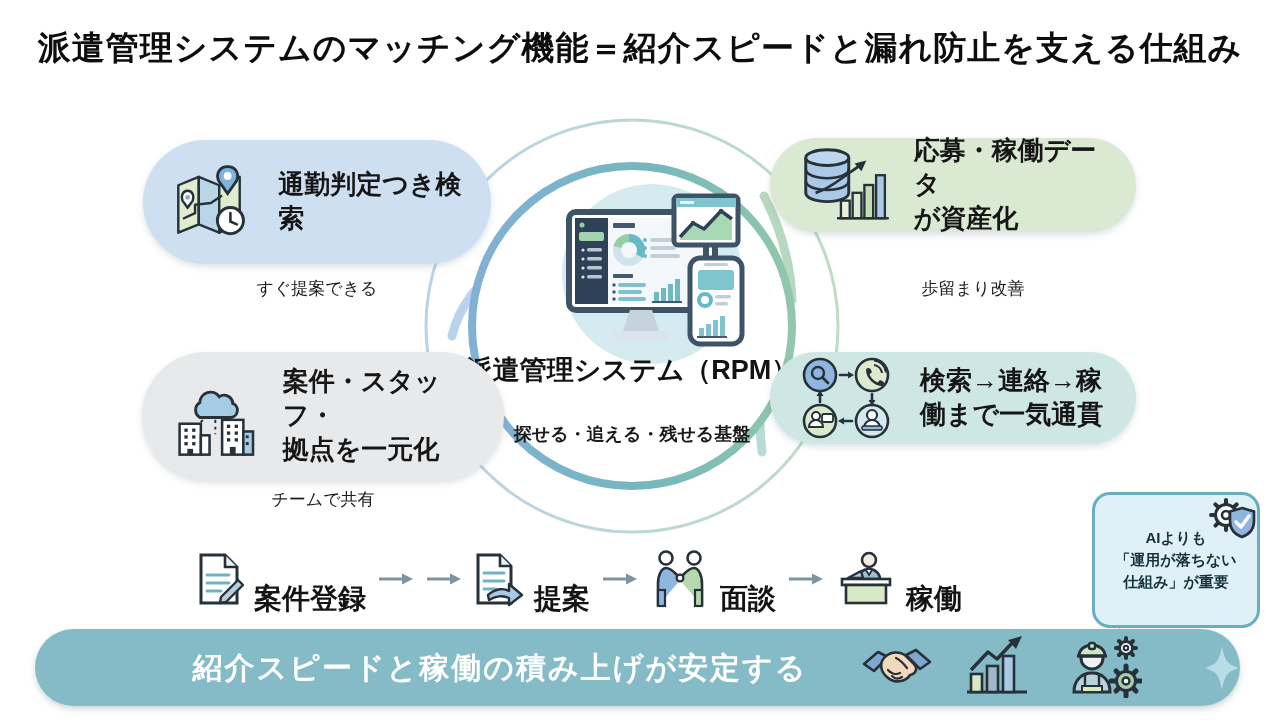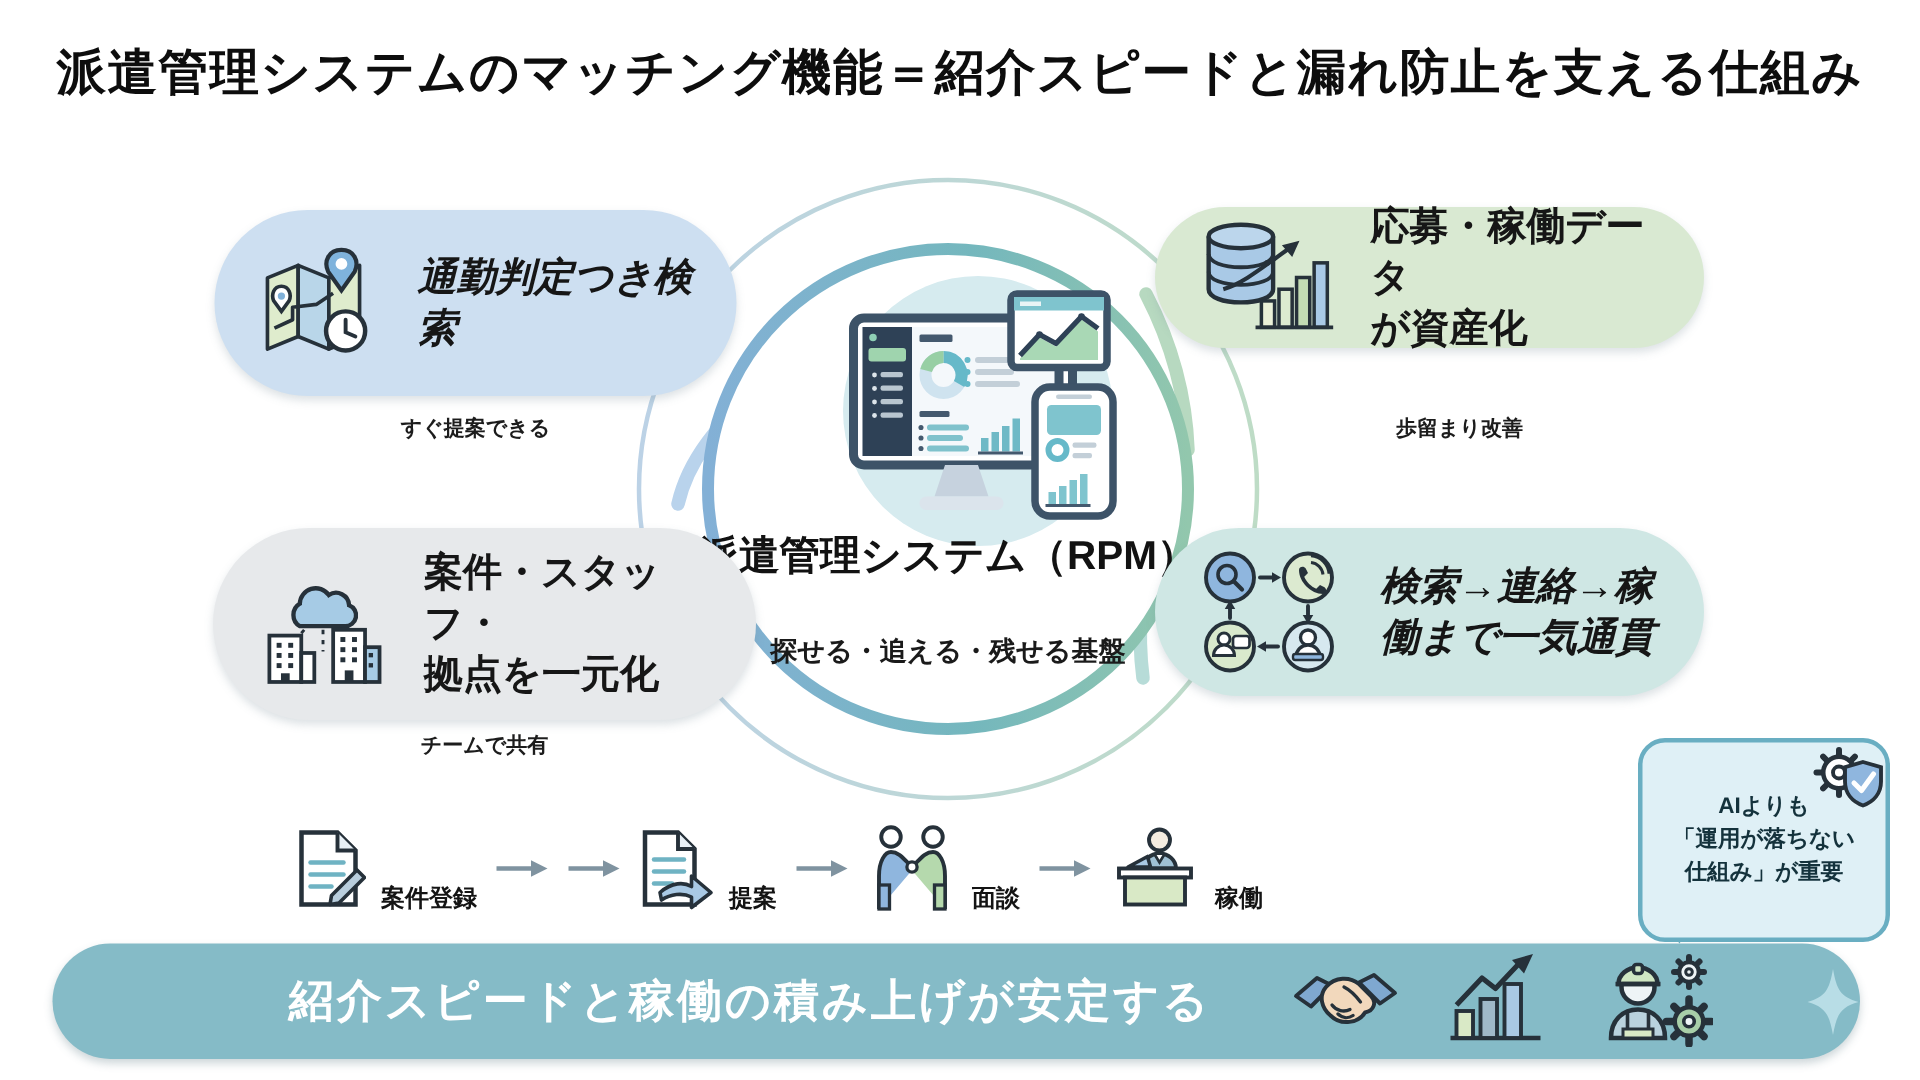--- a/index.html
+++ b/index.html
@@ -12,43 +12,43 @@
     left:0;right:0;top:26px;text-align:center;
     font-size:33px;font-weight:800;letter-spacing:1px;color:#0d0d0d;
   }
   
   .pill{
     display:flex;align-items:center;gap:20px;
     border-radius:999px;box-shadow:0 3px 6px rgba(120,140,150,.25);
     padding:0 18px 0 26px;box-sizing:border-box;
   }
   .pill .label{font-size:26px;font-weight:800;line-height:1.3;color:#161616;}
-  .pill-tl{left:143px;top:140px;width:348px;height:124px;background:#cddff1;font-style:italic;}
+  .pill-tl{left:143px;top:140px;width:348px;height:124px;background:#cddff1;}
   .pill-tr{left:770px;top:138px;width:366px;height:94px;background:#d9e9d2;}
   .pill-bl{left:142px;top:352px;width:362px;height:128px;background:#e7e9eb;}
-  .pill-br{left:770px;top:352px;width:366px;height:112px;background:#cfe7e4;font-style:italic;}
+  .pill-br{left:770px;top:352px;width:366px;height:92px;background:#cfe7e4;}
   .caption{
-    text-align:center;font-size:14px;font-weight:700;color:#1c1c1c;
+    text-align:center;font-size:17px;font-weight:400;color:#1c1c1c;
   }
   .cap-tl{left:143px;top:277px;width:348px;}
   .cap-tr{left:790px;top:277px;width:366px;}
   .cap-bl{left:142px;top:488px;width:362px;}
   .cap-br{left:770px;top:488px;width:366px;}
   
   .center-title{left:462px;top:352px;width:340px;text-align:center;
     font-size:27px;font-weight:800;color:#121212;}
   .center-sub{left:462px;top:392px;width:340px;text-align:center;
     font-size:18px;font-weight:700;color:#1a1a1a;margin-top:30px;}
   
   .flow{
     left:196px;top:540px;width:900px;height:78px;
     display:flex;align-items:center;justify-content:flex-start;gap:12px;
   }
   .flow .step{display:flex;align-items:center;gap:10px;}
-  .flow .step-label{font-size:16px;font-weight:800;color:#141414;white-space:nowrap;margin-top:40px;}
+  .flow .step-label{font-size:28px;font-weight:800;color:#141414;white-space:nowrap;margin-top:40px;}
   
   .callout{
     left:1092px;top:492px;width:168px;height:136px;background:#dff0f6;
     border:3px solid #69aec2;border-radius:18px;box-sizing:border-box;
     display:flex;flex-direction:column;align-items:center;justify-content:center;
   }
   .callout .line{font-size:15px;font-weight:800;color:#14323c;line-height:1.45;white-space:nowrap;}
   .callout-gear{left:1207px;top:496px;}
   .callout-tail{left:1102px;top:594px;}
   

